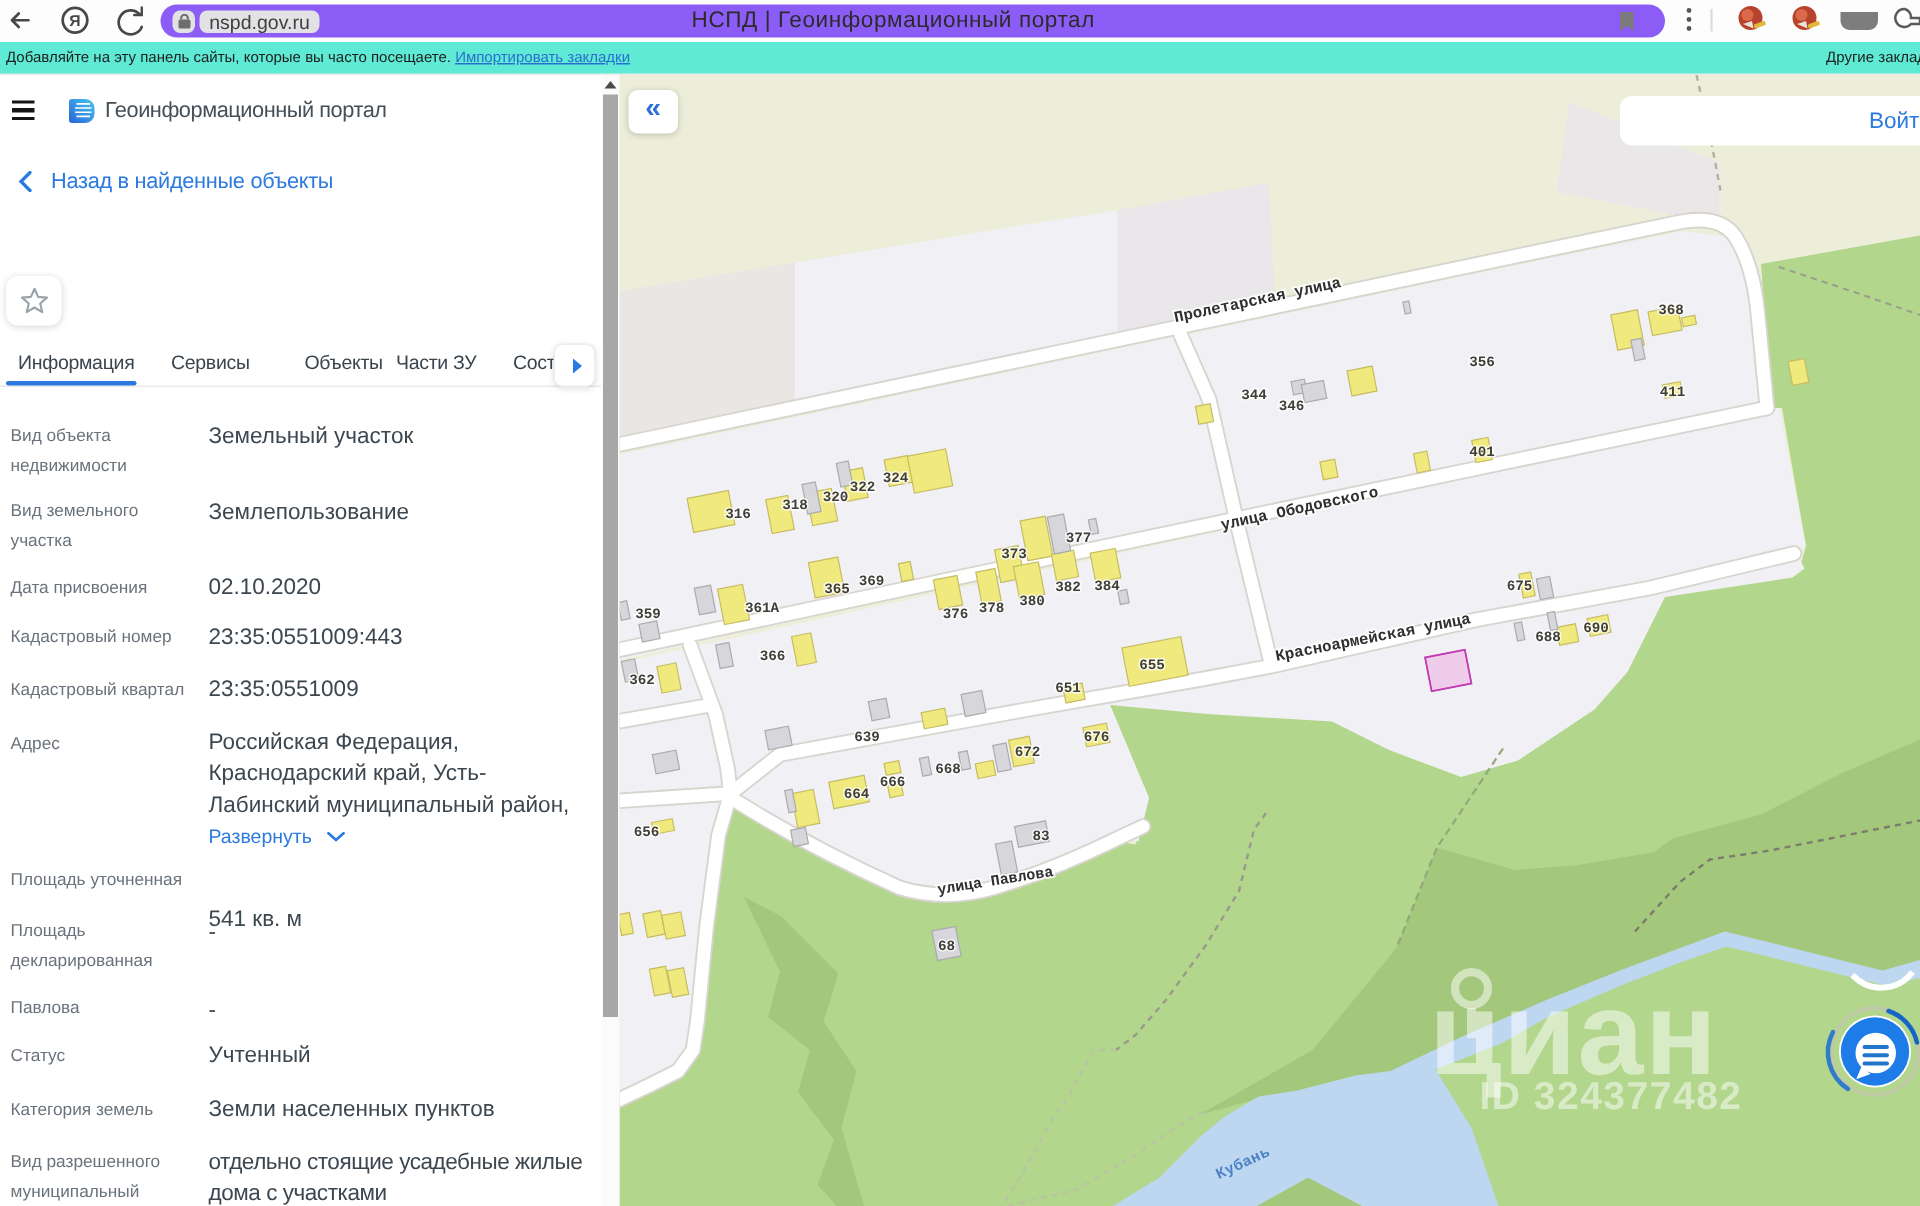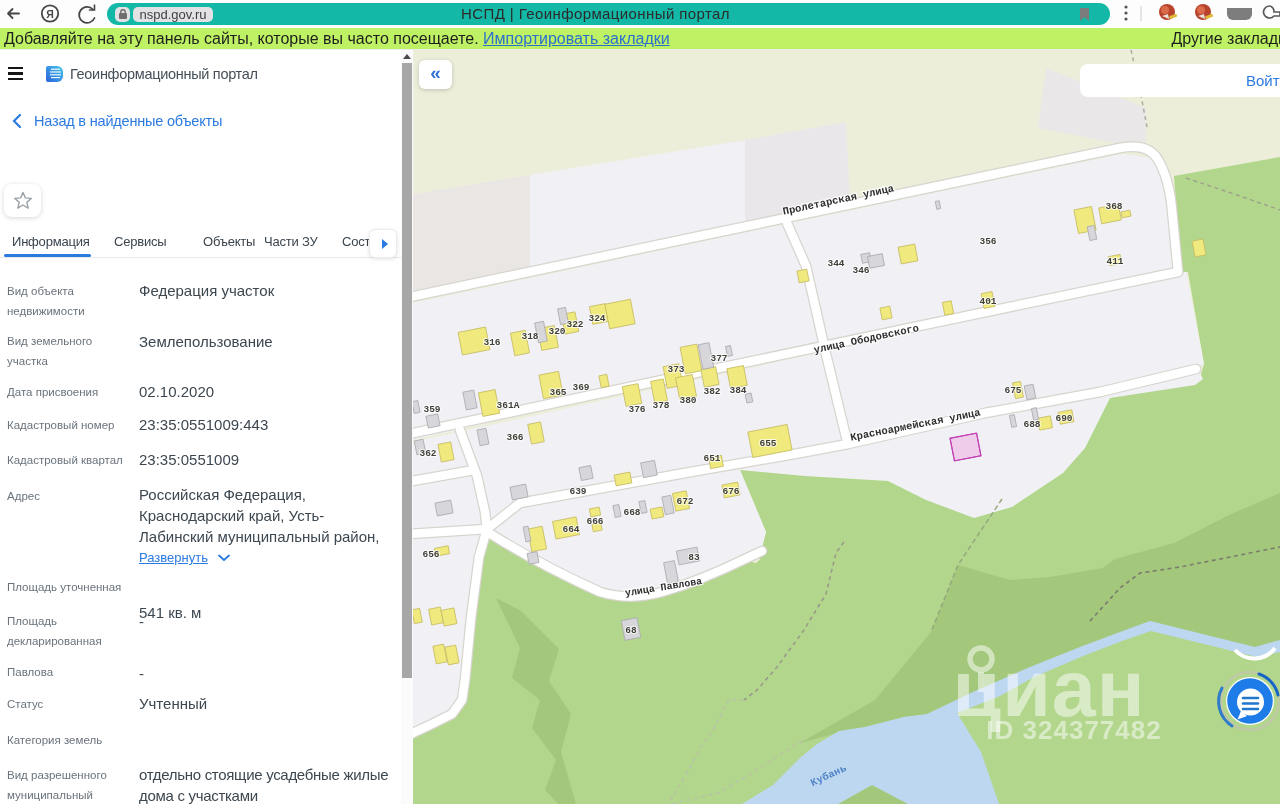--- a/index.html
+++ b/index.html
@@ -1,24 +1,24 @@
 <!DOCTYPE html>
 <html lang="ru"><head>
 <meta charset="utf-8">
 <style>
 *{margin:0;padding:0;box-sizing:border-box}
 html,body{width:1280px;height:804px;overflow:hidden}
 body{font-family:"Liberation Sans",sans-serif;position:relative;background:#fff}
 
 #topbar{position:absolute;left:0;top:0;width:1280px;height:28px;background:#fdfdfd}
-#pill{position:absolute;left:107px;top:3px;width:1003px;height:22px;background:#14b8a6;border-radius:12px}
+#pill{position:absolute;left:107px;top:3px;width:1003px;height:22px;background:#8b5cf6;border-radius:12px}
 .chip{position:absolute;top:4px;height:15px;background:#e2e2e5;border-radius:5px}
 #domain{left:26px;width:80px;font-size:13px;color:#3f3f3f;text-align:center;line-height:15px;padding-top:0px}
 #title{position:absolute;left:-26px;right:0;top:0;height:22px;text-align:center;font-size:15px;letter-spacing:0.4px;color:#2b2b2b;line-height:22px}
-#bmbar{position:absolute;left:0;top:28px;width:1280px;height:22px;background:#bef264;border-bottom:1px solid #ebebeb;font-size:16px;color:#1e1e1e;line-height:21px}
+#bmbar{position:absolute;left:0;top:28px;width:1280px;height:22px;background:#5eead4;border-bottom:1px solid #ebebeb;font-size:10px;color:#1e1e1e;line-height:21px}
 #bmbar a{color:#2b6fce}
 #bmright{position:absolute;right:-14px;top:0;color:#1e1e1e}
 
 #panel{position:absolute;left:0;top:50px;width:401px;height:754px;background:#fff;overflow:hidden}
 #burger{position:absolute;left:8px;top:17px;width:15px;height:13px}
 #burger div{height:2.4px;background:#161616;margin-bottom:2.9px}
 #ptitle{position:absolute;left:70px;top:16px;font-size:14.5px;letter-spacing:-0.3px;color:#454f58}
 #backlink{position:absolute;left:34px;top:63px;font-size:14.5px;letter-spacing:-0.2px;color:#2b7ae0}
 #h1{position:absolute;left:8px;top:94px;font-size:19px;font-weight:bold;color:#414c55;letter-spacing:-1.1px}
 #starcard{position:absolute;left:4px;top:134px;width:37px;height:33px;background:#fff;border-radius:8px;box-shadow:0 1px 5px rgba(0,0,0,.16)}
@@ -131,45 +131,46 @@
     <span style="left:342px">Состав</span>
   </div>
   <div id="tabline"></div>
   <div id="tabu"></div>
   <div id="tabbtn">
       <svg width="10" height="10" style="position:absolute;left:10px;top:9px">
         <path d="M2,0 L8,5 L2,10 z" fill="#2b7ae0"></path>
       </svg>
     </div>
   <div class="kl" style="top:231px">Вид объекта недвижимости</div>
-  <div class="kv" style="top:230px">Федерация участок</div>
+  <div class="kv" style="top:230px">Земельный участок</div>
   <div class="kl" style="top:281px">Вид земельного участка</div>
   <div class="kv" style="top:281px">Землепользование</div>
   <div class="kl" style="top:332px">Дата присвоения</div>
   <div class="kv" style="top:331px">02.10.2020</div>
   <div class="kl" style="top:365px">Кадастровый номер</div>
   <div class="kv" style="top:364px">23:35:0551009:443</div>
   <div class="kl" style="top:400px">Кадастровый квартал</div>
   <div class="kv" style="top:399px">23:35:0551009</div>
   <div class="kl" style="top:436px">Адрес</div>
   <div class="kv" style="top:434px">Российская Федерация, Краснодарский край, Усть-Лабинский муниципальный район,</div>
-  <div class="kv" style="top:497px;font-size:13px;color:#2b7ae0"><span style="text-decoration:underline">Развернуть</span>
+  <div class="kv" style="top:497px;font-size:13px;color:#2b7ae0"><span style="">Развернуть</span>
     <svg width="12" height="8" style="margin-left:6px">
         <path d="M1,1.5 L6,6 L11,1.5" fill="none" stroke="#2b7ae0" stroke-width="1.8" stroke-linecap="round"></path>
       </svg>
   </div>
   <div class="kl" style="top:527px">Площадь уточненная</div>
   <div class="kv" style="top:552px">541 кв. м</div>
   <div class="kl" style="top:561px">Площадь декларированная</div>
   <div class="kv" style="top:561px">-</div>
   <div class="kl" style="top:612px">Павлова</div>
   <div class="kv" style="top:613px">-</div>
   <div class="kl" style="top:644px">Статус</div>
   <div class="kv" style="top:643px">Учтенный</div>
   <div class="kl" style="top:680px">Категория земель</div>
+  <div class="kv" style="top:679px">Земли населенных пунктов</div>
   <div class="kl" style="top:715px">Вид разрешенного муниципальный</div>
   <div class="kv" style="top:714px;width:300px;letter-spacing:-0.3px">отдельно стоящие усадебные жилые<br>дома с участками</div>
 </div>
 
 <div id="vscroll">
     <div id="vthumb"></div>
     <div id="varrow"></div>
   </div>
 
 <div id="map">

